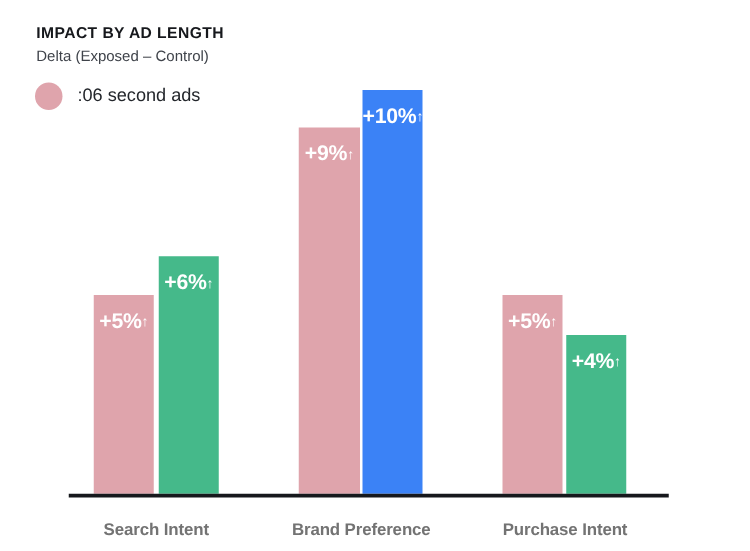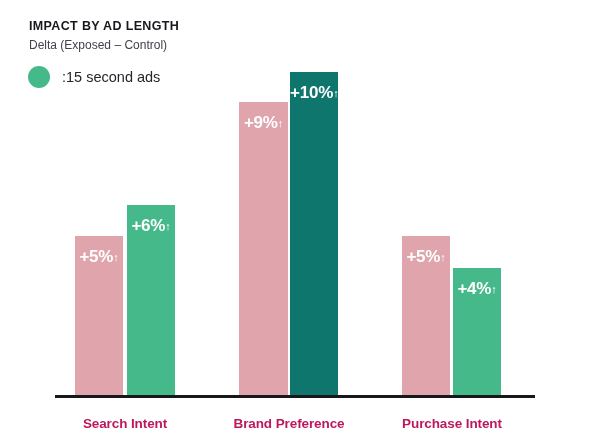--- a/index.html
+++ b/index.html
@@ -112,39 +112,39 @@
     background: #16181c;
   }
 
   
   .category-label {
     position: absolute;
     top: 416px;
     text-align: center;
     font-size: 13.5px;
     font-weight: bold;
-    color: #be185d;
+    color: #737373;
     letter-spacing: -0.1px;
     white-space: nowrap;
   }
 </style>
 </head>
 <body>
 
 <div id="chart-root">
 
   <div id="chart-header">
     <div id="chart-title">IMPACT BY AD LENGTH</div>
     <div id="chart-subtitle">Delta (Exposed – Control)</div>
   </div>
 
   <div id="chart-legend">
     <div class="legend-item">
-      <span class="legend-swatch" style="background:#45b98a;"></span>
-      <span class="legend-label">:15 second ads</span>
+      <span class="legend-swatch" style="background:#dfa4ac;"></span>
+      <span class="legend-label">:06 second ads</span>
     </div>
   </div>
 
   <div id="plot-area">
 
     <div class="bar" style="left:75px; top:236px; width:48px; height:159px; background:#dfa4ac;">
       <span class="bar-label" style="top:12px;">
         <span>+5%</span><span class="arrow">↑</span>
       </span>
     </div>
@@ -154,21 +154,21 @@
         <span>+6%</span><span class="arrow">↑</span>
       </span>
     </div>
 
     <div class="bar" style="left:239px; top:102px; width:49px; height:293px; background:#dfa4ac;">
       <span class="bar-label" style="top:12px;">
         <span>+9%</span><span class="arrow">↑</span>
       </span>
     </div>
 
-    <div class="bar" style="left:290px; top:72px; width:48px; height:323px; background:#0f766e;">
+    <div class="bar" style="left:290px; top:72px; width:48px; height:323px; background:#3b82f6;">
       <span class="bar-label" style="top:12px;">
         <span>+10%</span><span class="arrow">↑</span>
       </span>
     </div>
 
     <div class="bar" style="left:402px; top:236px; width:48px; height:159px; background:#dfa4ac;">
       <span class="bar-label" style="top:12px;">
         <span>+5%</span><span class="arrow">↑</span>
       </span>
     </div>

